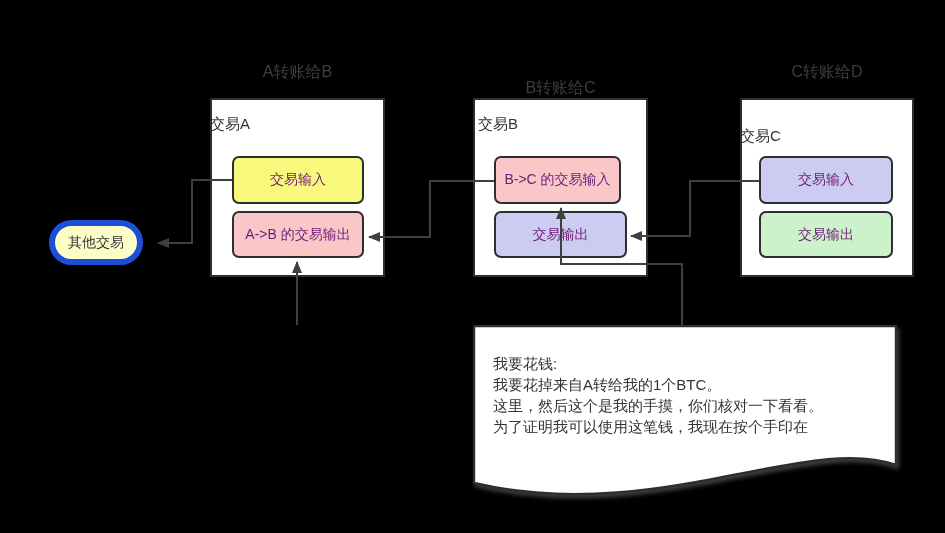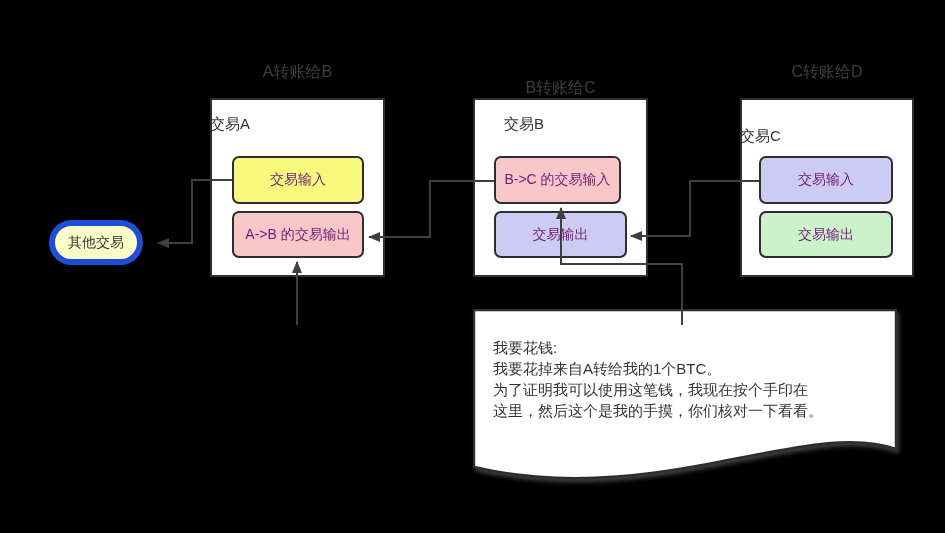--- a/index.html
+++ b/index.html
@@ -45,41 +45,41 @@
   <div class="abs section-header" style="left:210px;top:62px;width:175px;">A转账给B</div>
   <div class="abs section-header" style="left:473px;top:62px;width:175px;margin-top:16px;">B转账给C</div>
   <div class="abs section-header" style="left:740px;top:62px;width:174px;">C转账给D</div>
 
   <div class="abs tx-box" style="left:210px;top:98px;width:175px;height:179px;"></div>
   <div class="abs tx-label" style="left:210px;top:115px;width:175px;">交易A</div>
   <div class="abs node" style="left: 232px; top: 156px; width: 132px; height: 48px; background-color: rgb(248, 248, 125);">交易输入</div>
   <div class="abs node" style="left: 232px; top: 211px; width: 132px; height: 47px; background-color: rgb(249, 199, 200);">A-&gt;B 的交易输出</div>
 
   <div class="abs tx-box" style="left:473px;top:98px;width:175px;height:179px;"></div>
-  <div class="abs tx-label" style="left:473px;top:115px;width:151px;padding-left:31px;">交易B</div>
+  <div class="abs tx-label" style="left:447px;top:115px;width:151px;padding-left:31px;">交易B</div>
   <div class="abs node" style="left: 494px; top: 156px; width: 127px; height: 48px; background-color: rgb(249, 199, 200);">B-&gt;C 的交易输入</div>
   <div class="abs node" style="left: 494px; top: 211px; width: 133px; height: 47px; background-color: rgb(204, 204, 242);">交易输出</div>
 
   <div class="abs tx-box" style="left:740px;top:98px;width:174px;height:179px;"></div>
   <div class="abs tx-label" style="left:740px;top:115px;width:174px;margin-top:12px;">交易C</div>
   <div class="abs node" style="left: 759px; top: 156px; width: 134px; height: 48px; background-color: rgb(204, 204, 242);">交易输入</div>
   <div class="abs node" style="left: 759px; top: 211px; width: 134px; height: 47px; background-color: rgb(204, 242, 204);">交易输出</div>
 
   <div class="abs stadium" style="left: 49px; top: 220px; width: 94px; height: 45px; background-color: rgb(253, 253, 200);">其他交易</div>
 
 
-  <div class="abs note" style="left:473px;top:309px;width:424px;height:182px;">
+  <div class="abs note" style="left:473px;top:325px;width:424px;height:182px;">
     <svg width="424" height="182" viewBox="0 0 424 182">
       <path d="M1,1 L423,1 L423,140 C 335,108 180,200 1,158 Z" fill="#ffffff" stroke="#2e2e2e" stroke-width="2.4" stroke-linejoin="round"></path>
     </svg>
     <div class="note-text note-text-right">
       <div>我要花钱:</div>
       <div>我要花掉来自A转给我的1个BTC。</div>
+      <div>这里，然后这个是我的手摸，你们核对一下看看。</div>
       <div>为了证明我可以使用这笔钱，我现在按个手印在</div>
-      <div>这里，然后这个是我的手摸，你们核对一下看看。</div>
     </div>
   </div>
 
   <svg class="overlay" width="945" height="533" viewBox="0 0 945 533">
     <defs>
       <marker id="arrow" viewBox="0 0 12 10" refX="11" refY="5" markerWidth="12" markerHeight="10" markerUnits="userSpaceOnUse" orient="auto">
         <path d="M0,0 L12,5 L0,10 Z" fill="#3f3f3f"></path>
       </marker>
     </defs>
 

